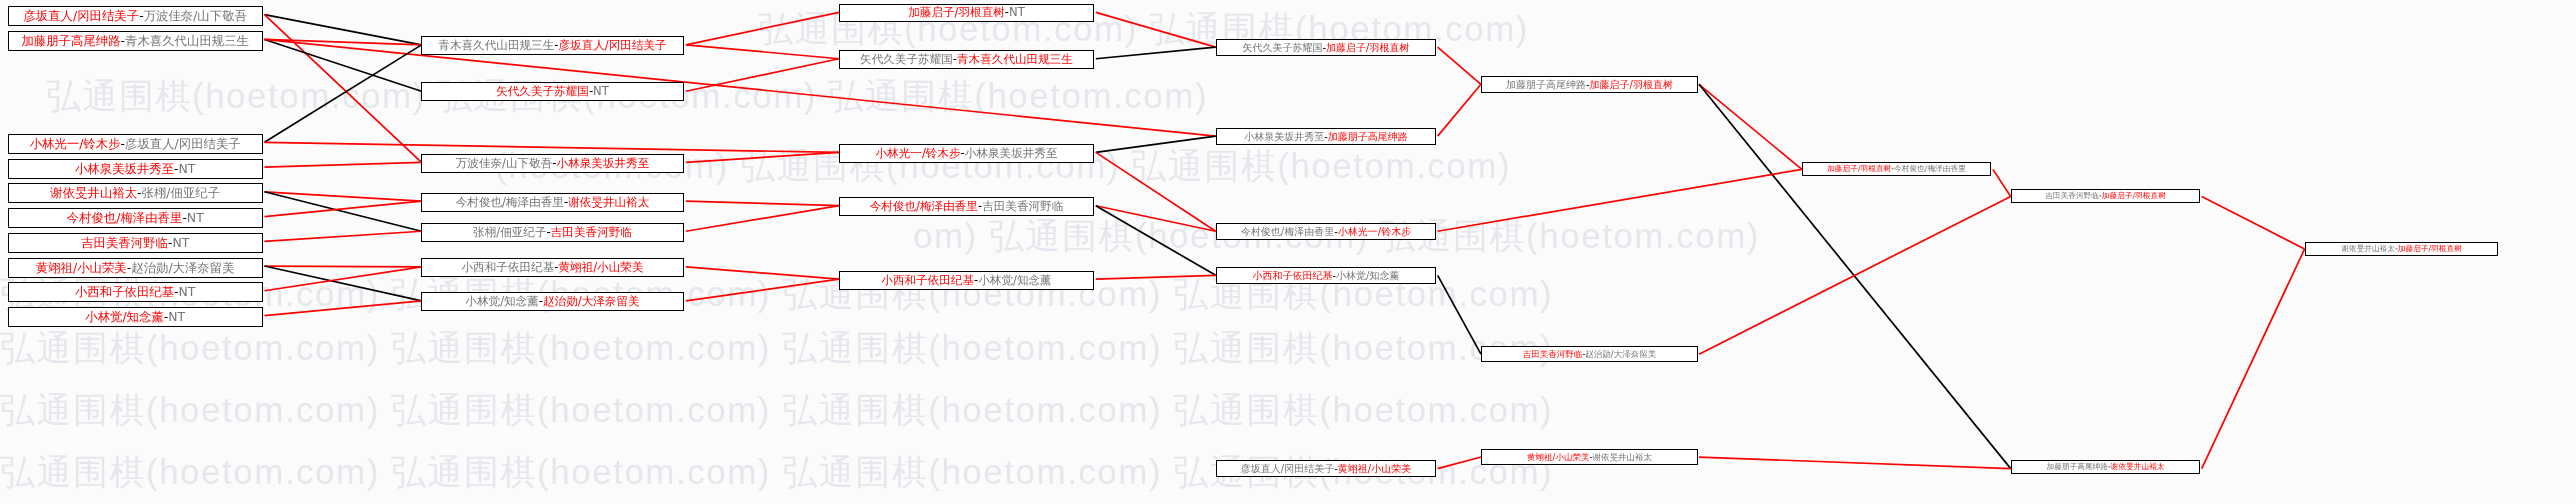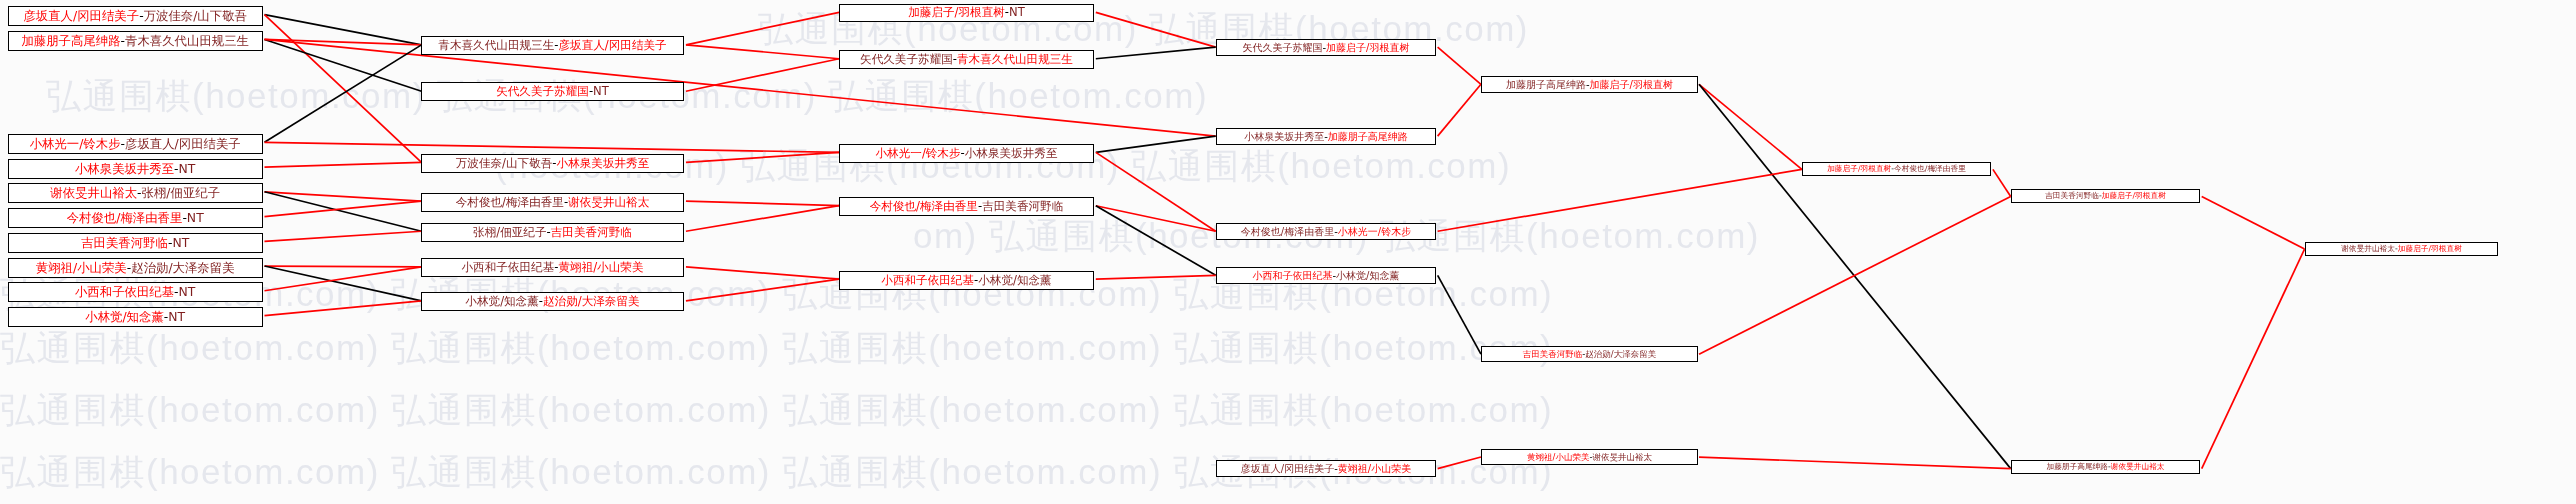--- a/index.html
+++ b/index.html
@@ -40,21 +40,21 @@
     display:flex;
     align-items:center;
     justify-content:center;
     z-index:3;
     font-family:"DejaVu Sans","Liberation Sans",sans-serif;
     white-space:nowrap;
     overflow:hidden;
   }
   .match .txt{display:inline-block;line-height:1;}
   .win{color:#ff0000;}
-  .lose{color:#7f1d1d;}
+  .lose{color:#737373;}
   .sep{color:#000000;}
 
   
   .sz-a{height:20px;font-size:12.4px;}
   .sz-b{height:18.6px;font-size:11.6px;}
   .sz-c{height:17px;font-size:10px;}
   .sz-d{height:15.5px;font-size:8.5px;}
   .sz-e{height:14px;font-size:7.7px;}
 </style>
 </head>

